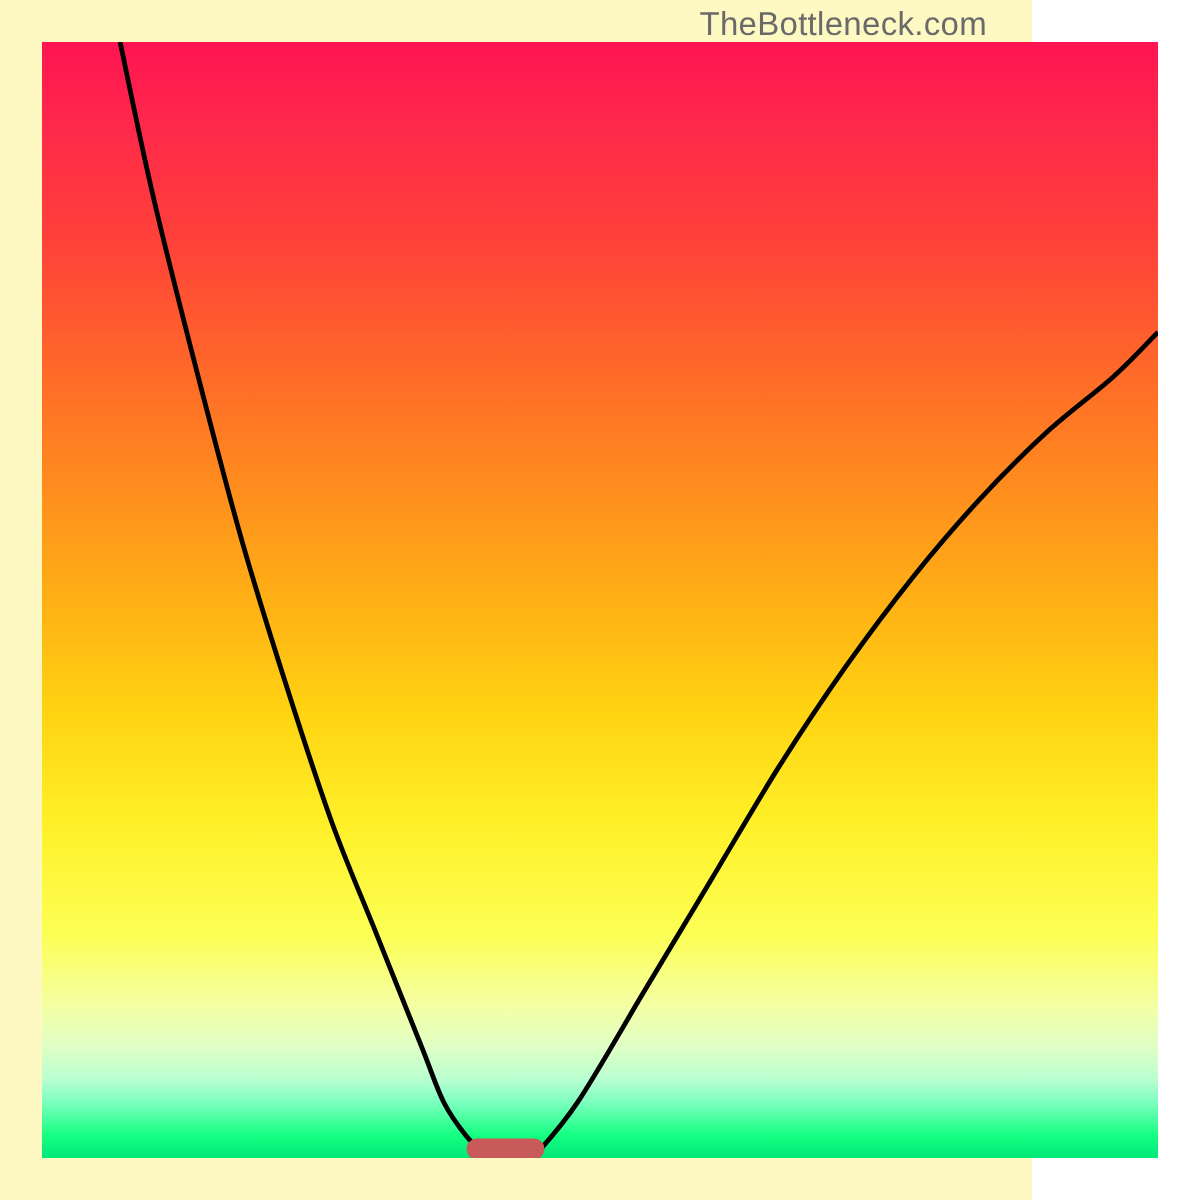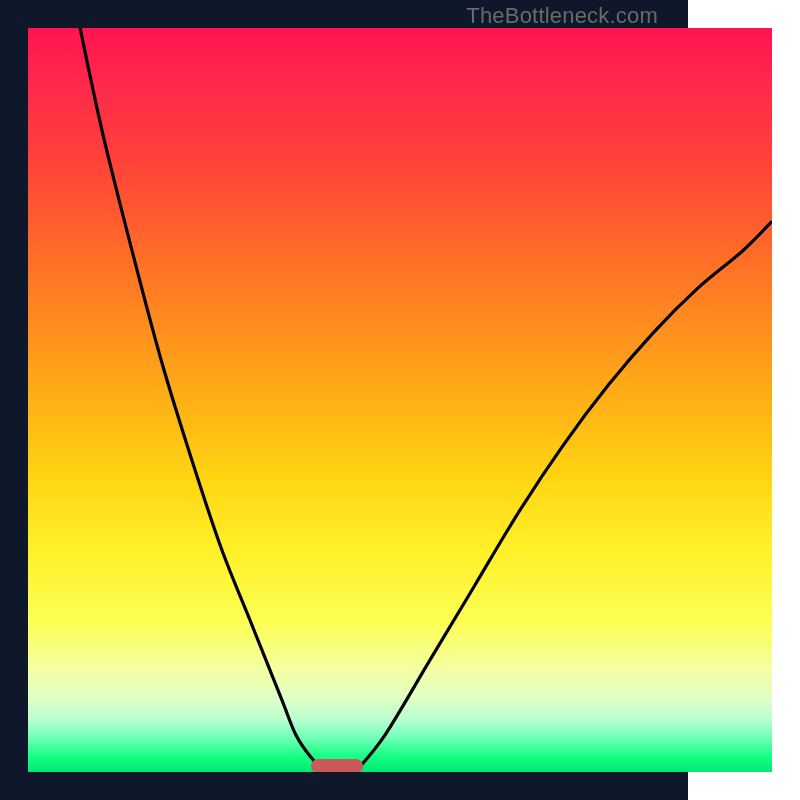--- a/index.html
+++ b/index.html
@@ -7,21 +7,21 @@
     padding: 0;
     width: 800px;
     height: 800px;
     overflow: hidden;
     font-family: Arial, sans-serif;
   }
   .chart-container {
     width: 688px;
     height: 800px;
     position: relative;
-    background: #0f172a;
+    background: #fef9c3;
   }
   .plot-area {
     position: absolute;
     left: 28px;
     top: 28px;
     width: 744px;
     height: 744px;
     overflow: hidden;
   }
   .gradient-bg {

